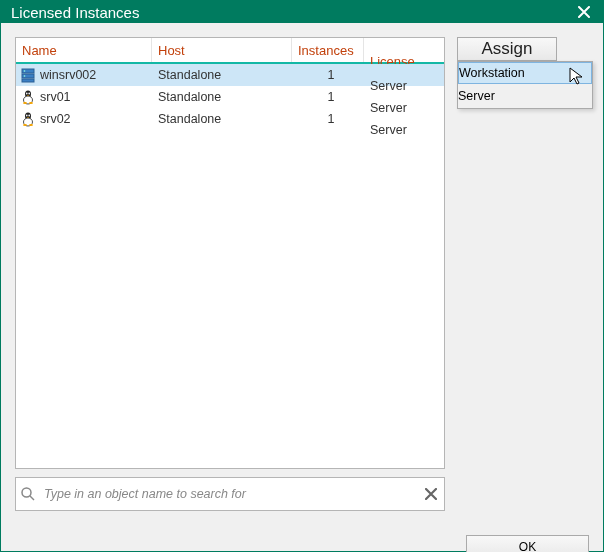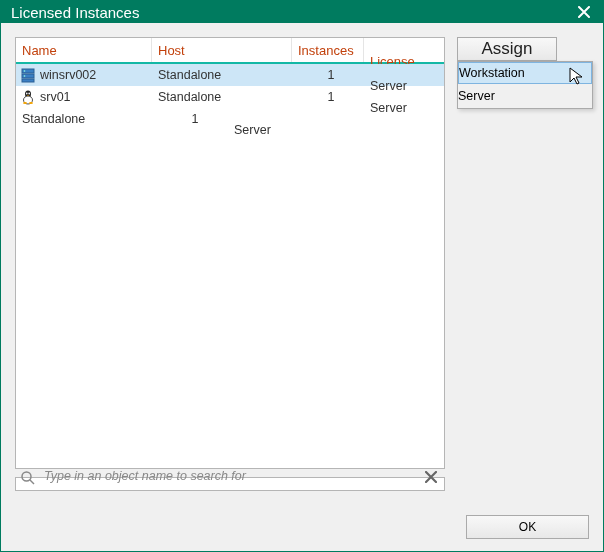--- a/index.html
+++ b/index.html
@@ -134,25 +134,25 @@
   .cursor-svg {
     position: absolute;
     left: 112px;
     top: 30px;
     z-index: 20;
     pointer-events: none;
   }
   .searchbar {
     margin-top: 8px;
     width: 430px;
-    height: 14px;
+    height: 34px;
     border: 1px solid #b5b5b5;
     background: #fff;
     display: flex;
-    align-items: flex-end;
+    align-items: center;
     padding: 4px 4px;
     gap: 6px;
   }
   .search-input {
     flex: 1;
     border: none;
     outline: none;
     font-family: inherit;
     font-size: 12.5px;
     font-style: italic;
@@ -228,20 +228,32 @@
                     <ellipse cx="5" cy="14" rx="2" ry="1" fill="#f7a500"></ellipse>
                     <ellipse cx="11" cy="14" rx="2" ry="1" fill="#f7a500"></ellipse>
                   </svg></span>
                 <span>srv01</span>
               </div>
               <div class="col-host">Standalone</div>
               <div class="col-instances">1</div>
               <div class="col-license">Server</div>
             </div>
             <div class="row">
+              <div class="col-name">
+                <span class="icon"><svg width="16" height="16" viewBox="0 0 16 16">
+                    <ellipse cx="8" cy="5" rx="3" ry="3.5" fill="#222"></ellipse>
+                    <ellipse cx="8" cy="11" rx="4.5" ry="4" fill="#fff" stroke="#222" stroke-width="0.8"></ellipse>
+                    <ellipse cx="6.8" cy="4.5" rx="0.8" ry="1" fill="#fff"></ellipse>
+                    <ellipse cx="9.2" cy="4.5" rx="0.8" ry="1" fill="#fff"></ellipse>
+                    <path d="M7 6 L9 6 L8 7 Z" fill="#f7a500"></path>
+                    <ellipse cx="5" cy="14" rx="2" ry="1" fill="#f7a500"></ellipse>
+                    <ellipse cx="11" cy="14" rx="2" ry="1" fill="#f7a500"></ellipse>
+                  </svg></span>
+                <span>srv02</span>
+              </div>
               <div class="col-host">Standalone</div>
               <div class="col-instances">1</div>
               <div class="col-license">Server</div>
             </div>
           </div>
       </div>
 
       <div class="side-panel">
         <div class="assign-btn">Assign</div>
         <div class="dropdown" id="dropdown">

